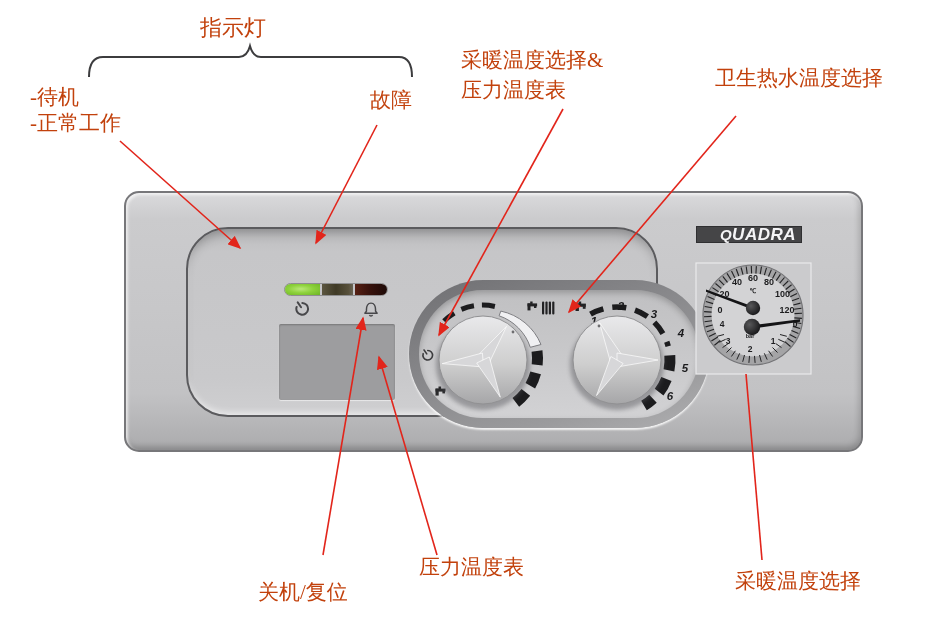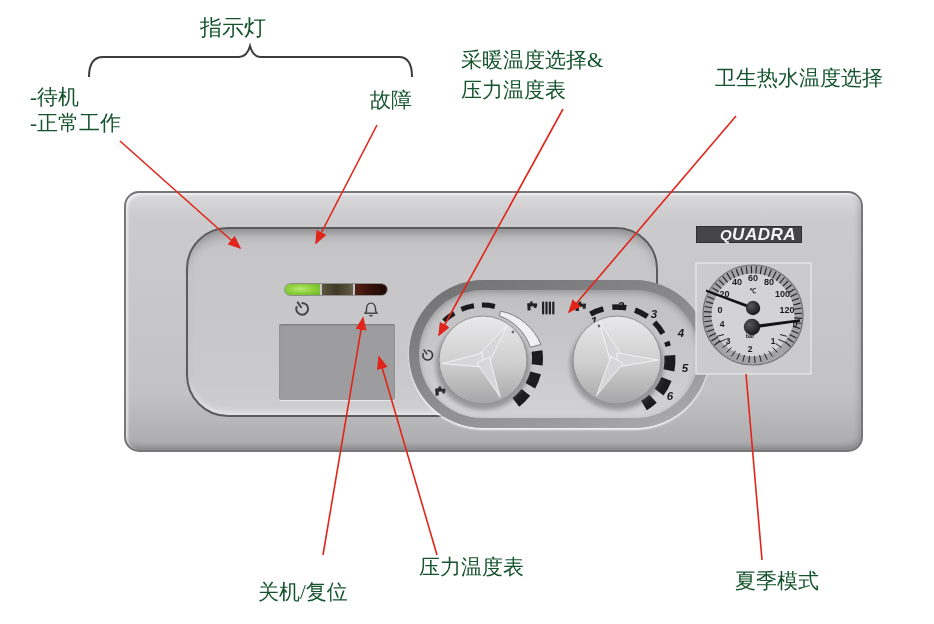--- a/index.html
+++ b/index.html
@@ -1,18 +1,18 @@
 <!DOCTYPE html>
 <html><head>
 <meta charset="utf-8">
 <style>
   html,body{margin:0;padding:0;background:#fff;}
   #stage{position:relative;width:934px;height:624px;background:#ffffff;overflow:hidden;
          font-family:"Liberation Sans","DejaVu Sans",sans-serif;}
-  .cn-label{position:absolute;color:#14532d;font-family:"Liberation Serif","DejaVu Serif",serif;
+  .cn-label{position:absolute;color:#c2410c;font-family:"Liberation Serif","DejaVu Serif",serif;
             font-size:21px;line-height:26px;white-space:pre;z-index:6;}
   
   #panel{position:absolute;left:124px;top:191px;width:739px;height:261px;
          border:2px solid #77777a;border-radius:15px;box-sizing:border-box;z-index:1;
          background:linear-gradient(180deg,#dadadc 0%,#cccccе 10%,#c7c7c9 45%,#c2c2c4 78%,#aeaeb0 97%,#a2a2a4 100%);
          background:linear-gradient(180deg,#dadadc 0%,#cbcbcd 10%,#c7c7c9 45%,#c2c2c4 78%,#aeaeb0 97%,#a2a2a4 100%);
          box-shadow:inset 2px 2px 3px rgba(255,255,255,.7), inset -2px -3px 6px rgba(0,0,0,.18);}
   #recess{position:absolute;left:60px;top:34px;width:472px;height:190px;
           border:2px solid #5b5b5e;border-radius:42px;box-sizing:border-box;
           background:linear-gradient(180deg,#bcbcbe 0%,#c6c6c8 12%,#c9c9cb 80%,#cfcfd1 100%);
@@ -305,15 +305,15 @@
   <div class="cn-label" style="left:370px;top:87px">故障</div>
 
   <div class="cn-label" style="left:461px;top:45px;line-height:30px"><span>采暖温度选择&amp;</span><br><span>压力温度表</span></div>
 
   <div class="cn-label" style="left:715px;top:65px">卫生热水温度选择</div>
 
   <div class="cn-label" style="left:258px;top:579px">关机/复位</div>
 
   <div class="cn-label" style="left:419px;top:554px">压力温度表</div>
 
-  <div class="cn-label" style="left:735px;top:568px">夏季模式</div>
+  <div class="cn-label" style="left:735px;top:568px">采暖温度选择</div>
 
 </div>
 
 </body></html>

